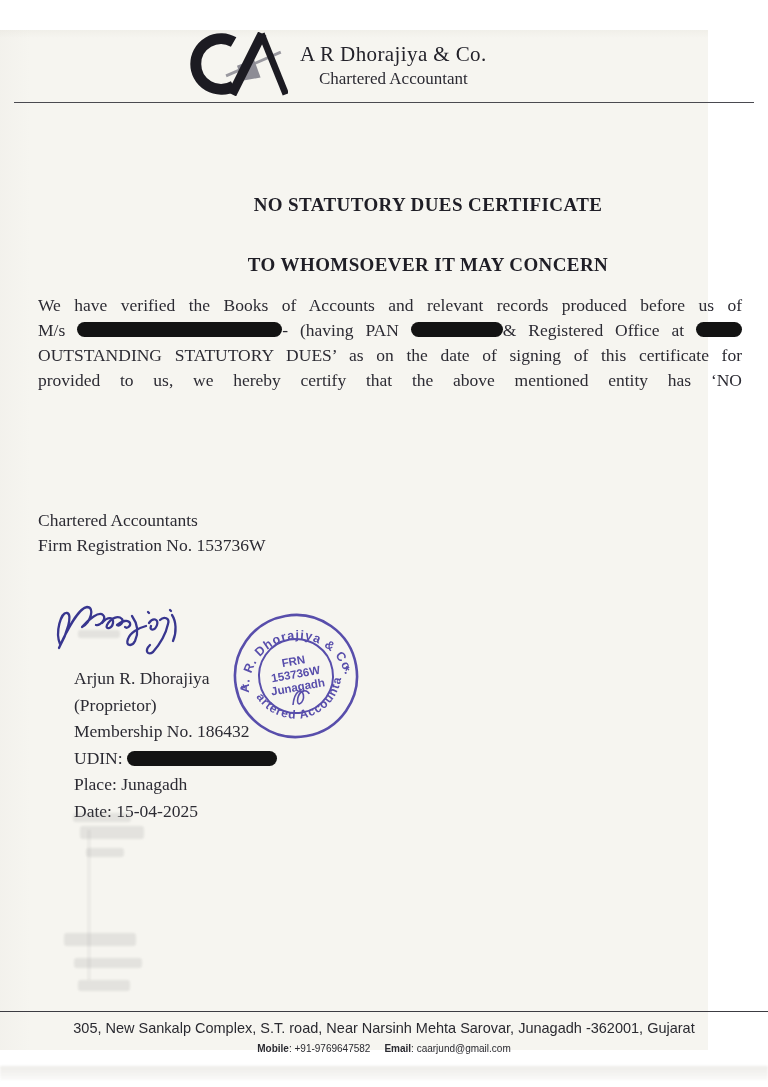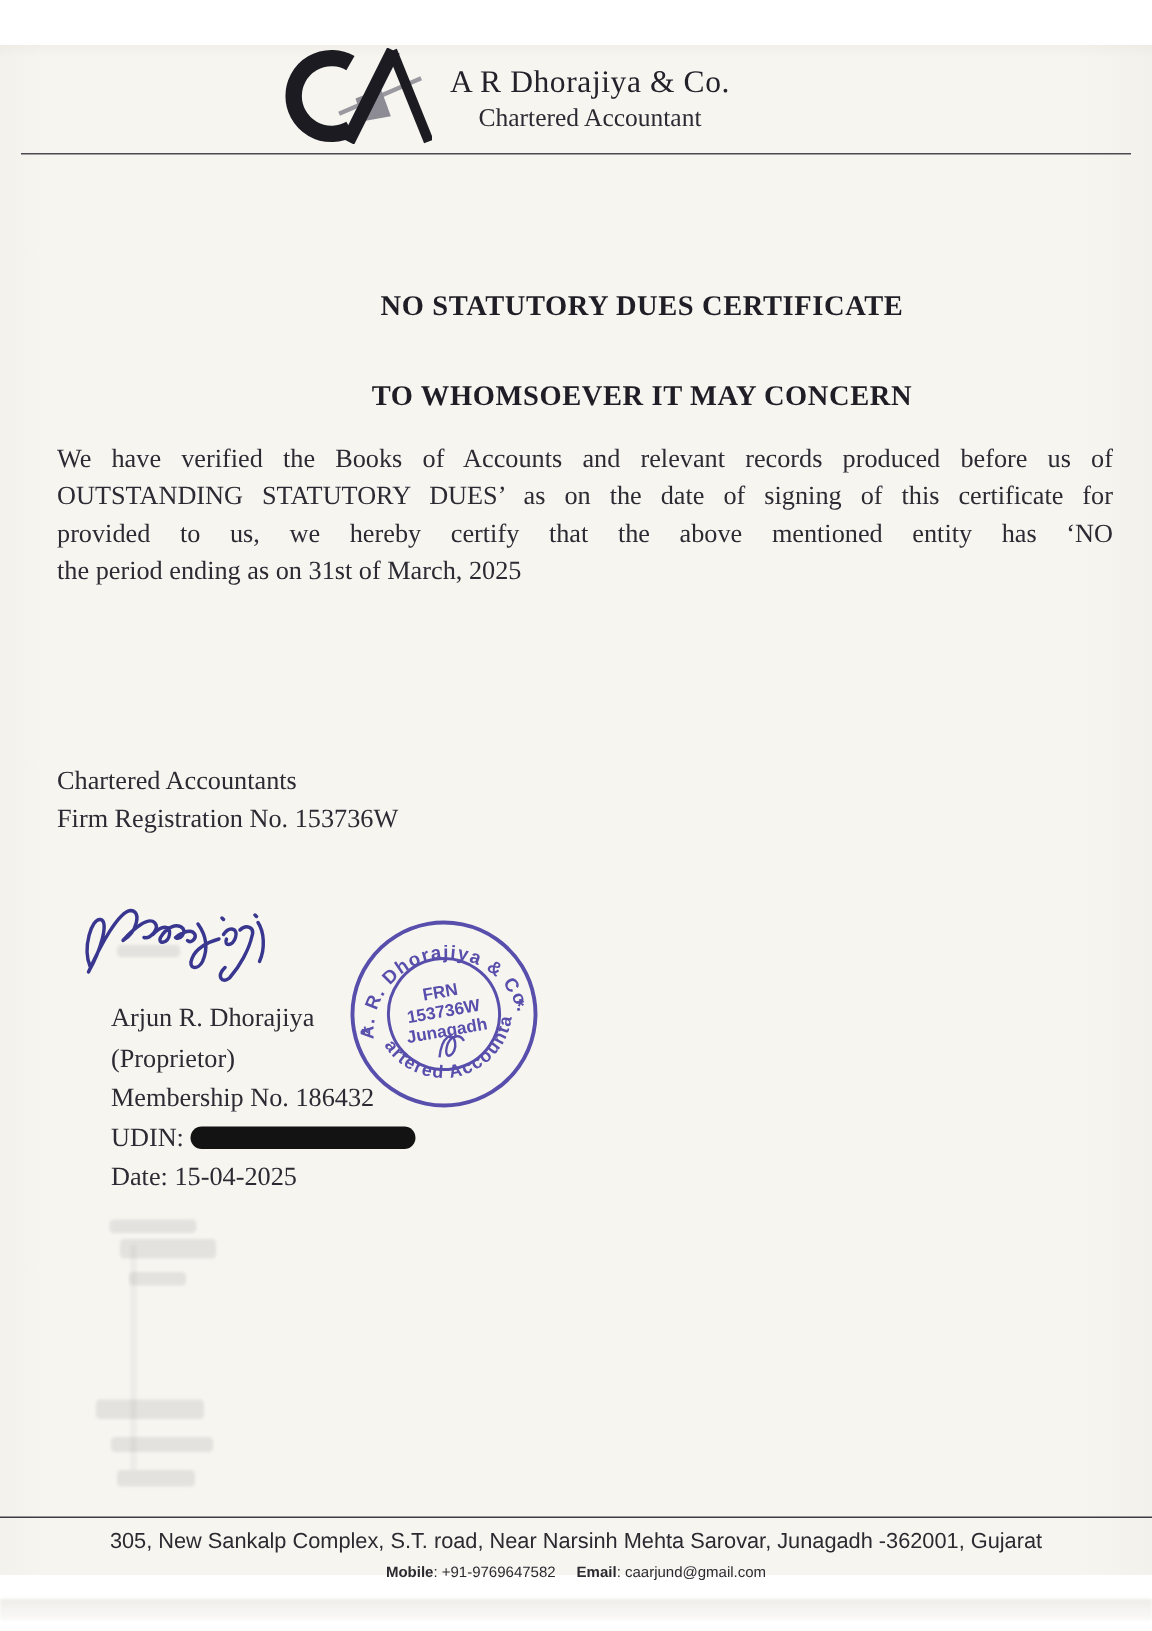--- a/index.html
+++ b/index.html
@@ -1,19 +1,19 @@
 <!DOCTYPE html>
 <html><head>
 <meta charset="utf-8">
 <style>
   * { margin:0; padding:0; box-sizing:border-box; }
   html,body { width:768px; height:1087px; background:#ffffff; overflow:hidden;
     font-family:"Liberation Serif","DejaVu Serif",serif; }
   .page { position:relative; width:768px; height:1087px; background:#ffffff; }
-  .paper { position:absolute; left:0; top:30px; width:768px; height:1020px;
+  .paper { position:absolute; left:0; top:30px; width:708px; height:1020px;
     background:
       linear-gradient(180deg, rgba(190,185,170,.10), rgba(0,0,0,0) 8px),
       linear-gradient(90deg, rgba(200,196,184,.07), rgba(0,0,0,0) 30px, rgba(0,0,0,0) 720px, rgba(200,196,184,.08)),
       #f6f5f0; }
 
   
   .header { position:absolute; left:186px; top:2px; display:flex; align-items:flex-start; }
   .logo { width:102px; height:64px; }
   .firm-block { margin-left:12px; margin-top:10px; text-align:center; }
   .firm-name { font-size:21px; color:#23222a; letter-spacing:.4px; }
@@ -89,23 +89,23 @@
         <div class="firm-sub">Chartered Accountant</div>
       </div>
     </div>
     <div class="rule-top"></div>
 
     <div class="title">NO STATUTORY DUES CERTIFICATE</div>
     <div class="salutation">TO WHOMSOEVER IT MAY CONCERN</div>
 
     <div class="body-block">
       <div class="jline"><span>We have verified the Books of Accounts and relevant records produced before us of</span></div>
+      <div class="jline"><span>M/s</span> <span class="redact" style="width:205px"></span><span>- (having PAN</span> <span class="redact" style="width:92px"></span><span>&amp; Registered Office at</span> <span class="redact" style="width:46px"></span></div>
       <div class="jline"><span>OUTSTANDING STATUTORY DUES’ as on the date of signing of this certificate for</span></div>
       <div class="jline"><span>provided to us, we hereby certify  that the above mentioned entity  has ‘NO</span></div>
-      <div class="lline"><span>the period ending as on 31st of March, 2025</span></div>
     </div>
 
 
     <div class="for-block">
       <div>Chartered Accountants</div>
       <div>Firm Registration No. 153736W</div>
     </div>
 
     <svg class="signature" viewBox="0 0 155 64">
       <g fill="none" stroke="#38368f" stroke-width="2.3" stroke-linecap="round" stroke-linejoin="round">
@@ -138,20 +138,21 @@
       <text x="70" y="72" font-size="11.5" text-anchor="middle">153736W</text>
       <text x="70" y="85" font-size="11.5" text-anchor="middle">Junagadh</text>
       <path d="M62 98 C66 84 74 82 74 90 C74 98 64 102 68 92 C71 85 78 84 80 90" fill="none" stroke="#4b40a6" stroke-width="1.6"></path>
     </svg>
 
     <div class="name-block">
       <div>Arjun R. Dhorajiya</div>
       <div>(Proprietor)</div>
       <div>Membership No. 186432</div>
       <div class="udin-row"><span>UDIN:</span><span class="redact"></span></div>
+      <div>Place: Junagadh</div>
       <div>Date: 15-04-2025</div>
     </div>
 
     <div class="smudge" style="left:73px; top:783px; width:58px; height:9px;"></div>
     <div class="smudge" style="left:80px; top:796px; width:64px; height:13px;"></div>
     <div class="smudge" style="left:86px; top:818px; width:38px; height:9px;"></div>
     <div class="streak" style="left:87px; top:800px; width:4px; height:150px;"></div>
     <div class="smudge" style="left:64px; top:903px; width:72px; height:13px;"></div>
     <div class="smudge" style="left:74px; top:928px; width:68px; height:10px;"></div>
     <div class="smudge" style="left:78px; top:950px; width:52px; height:11px;"></div>

